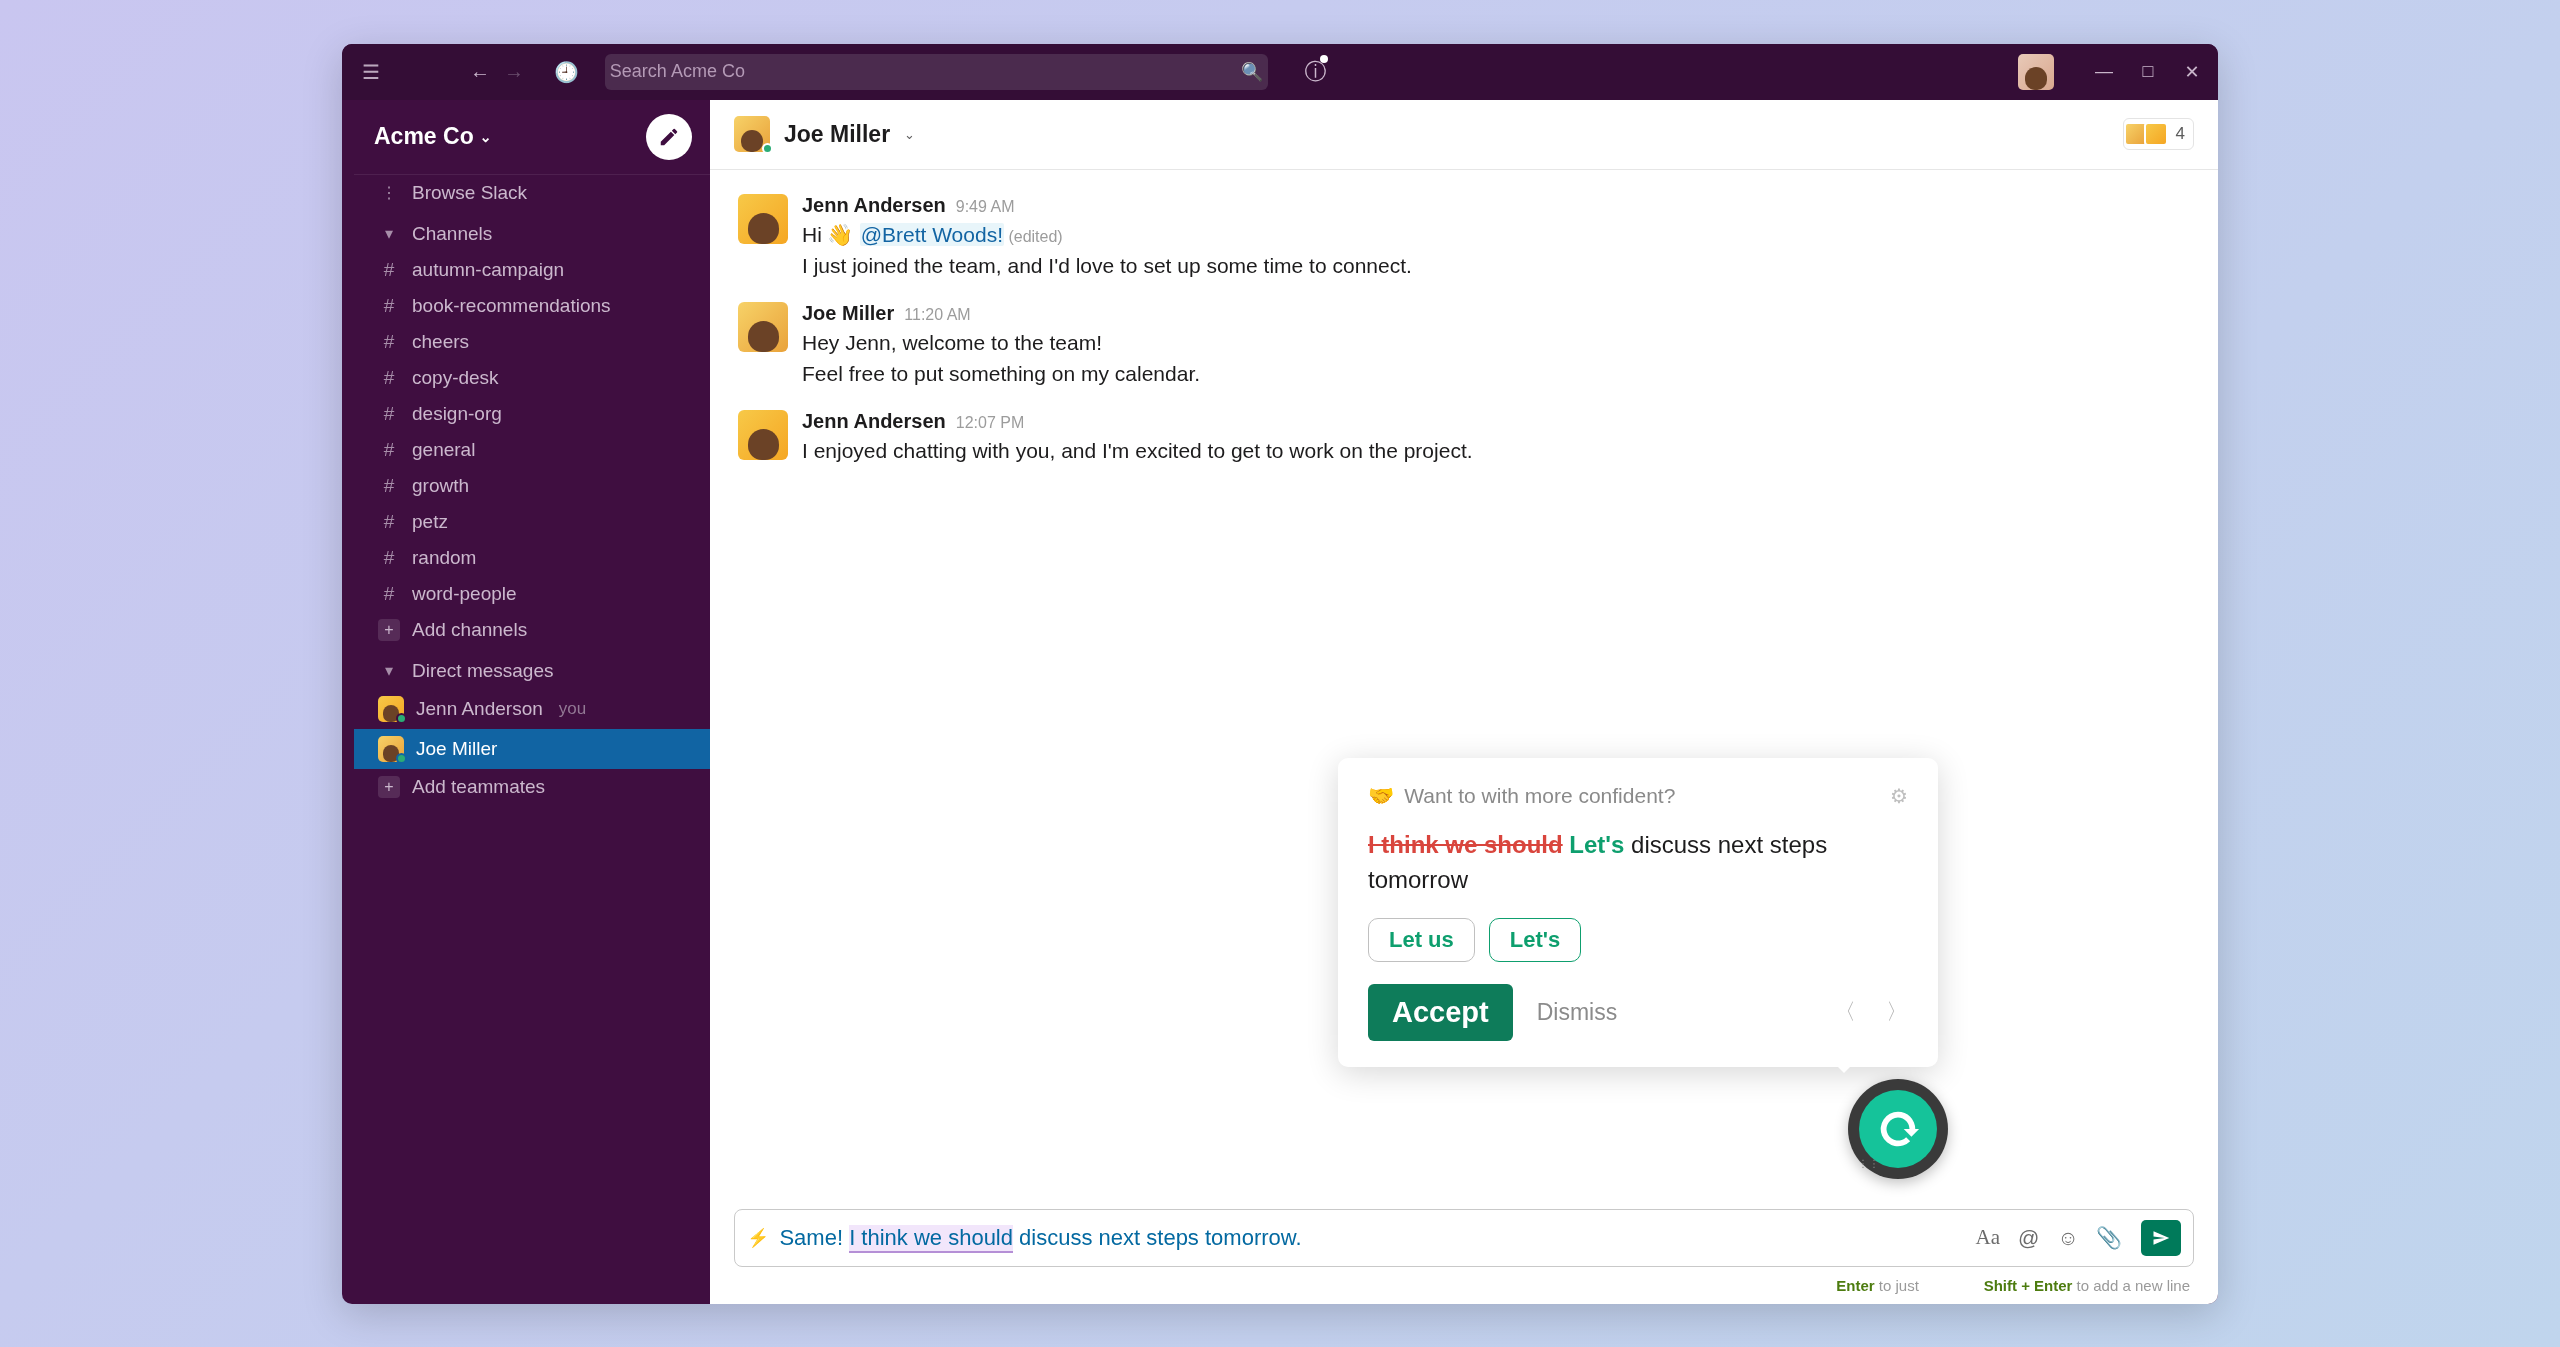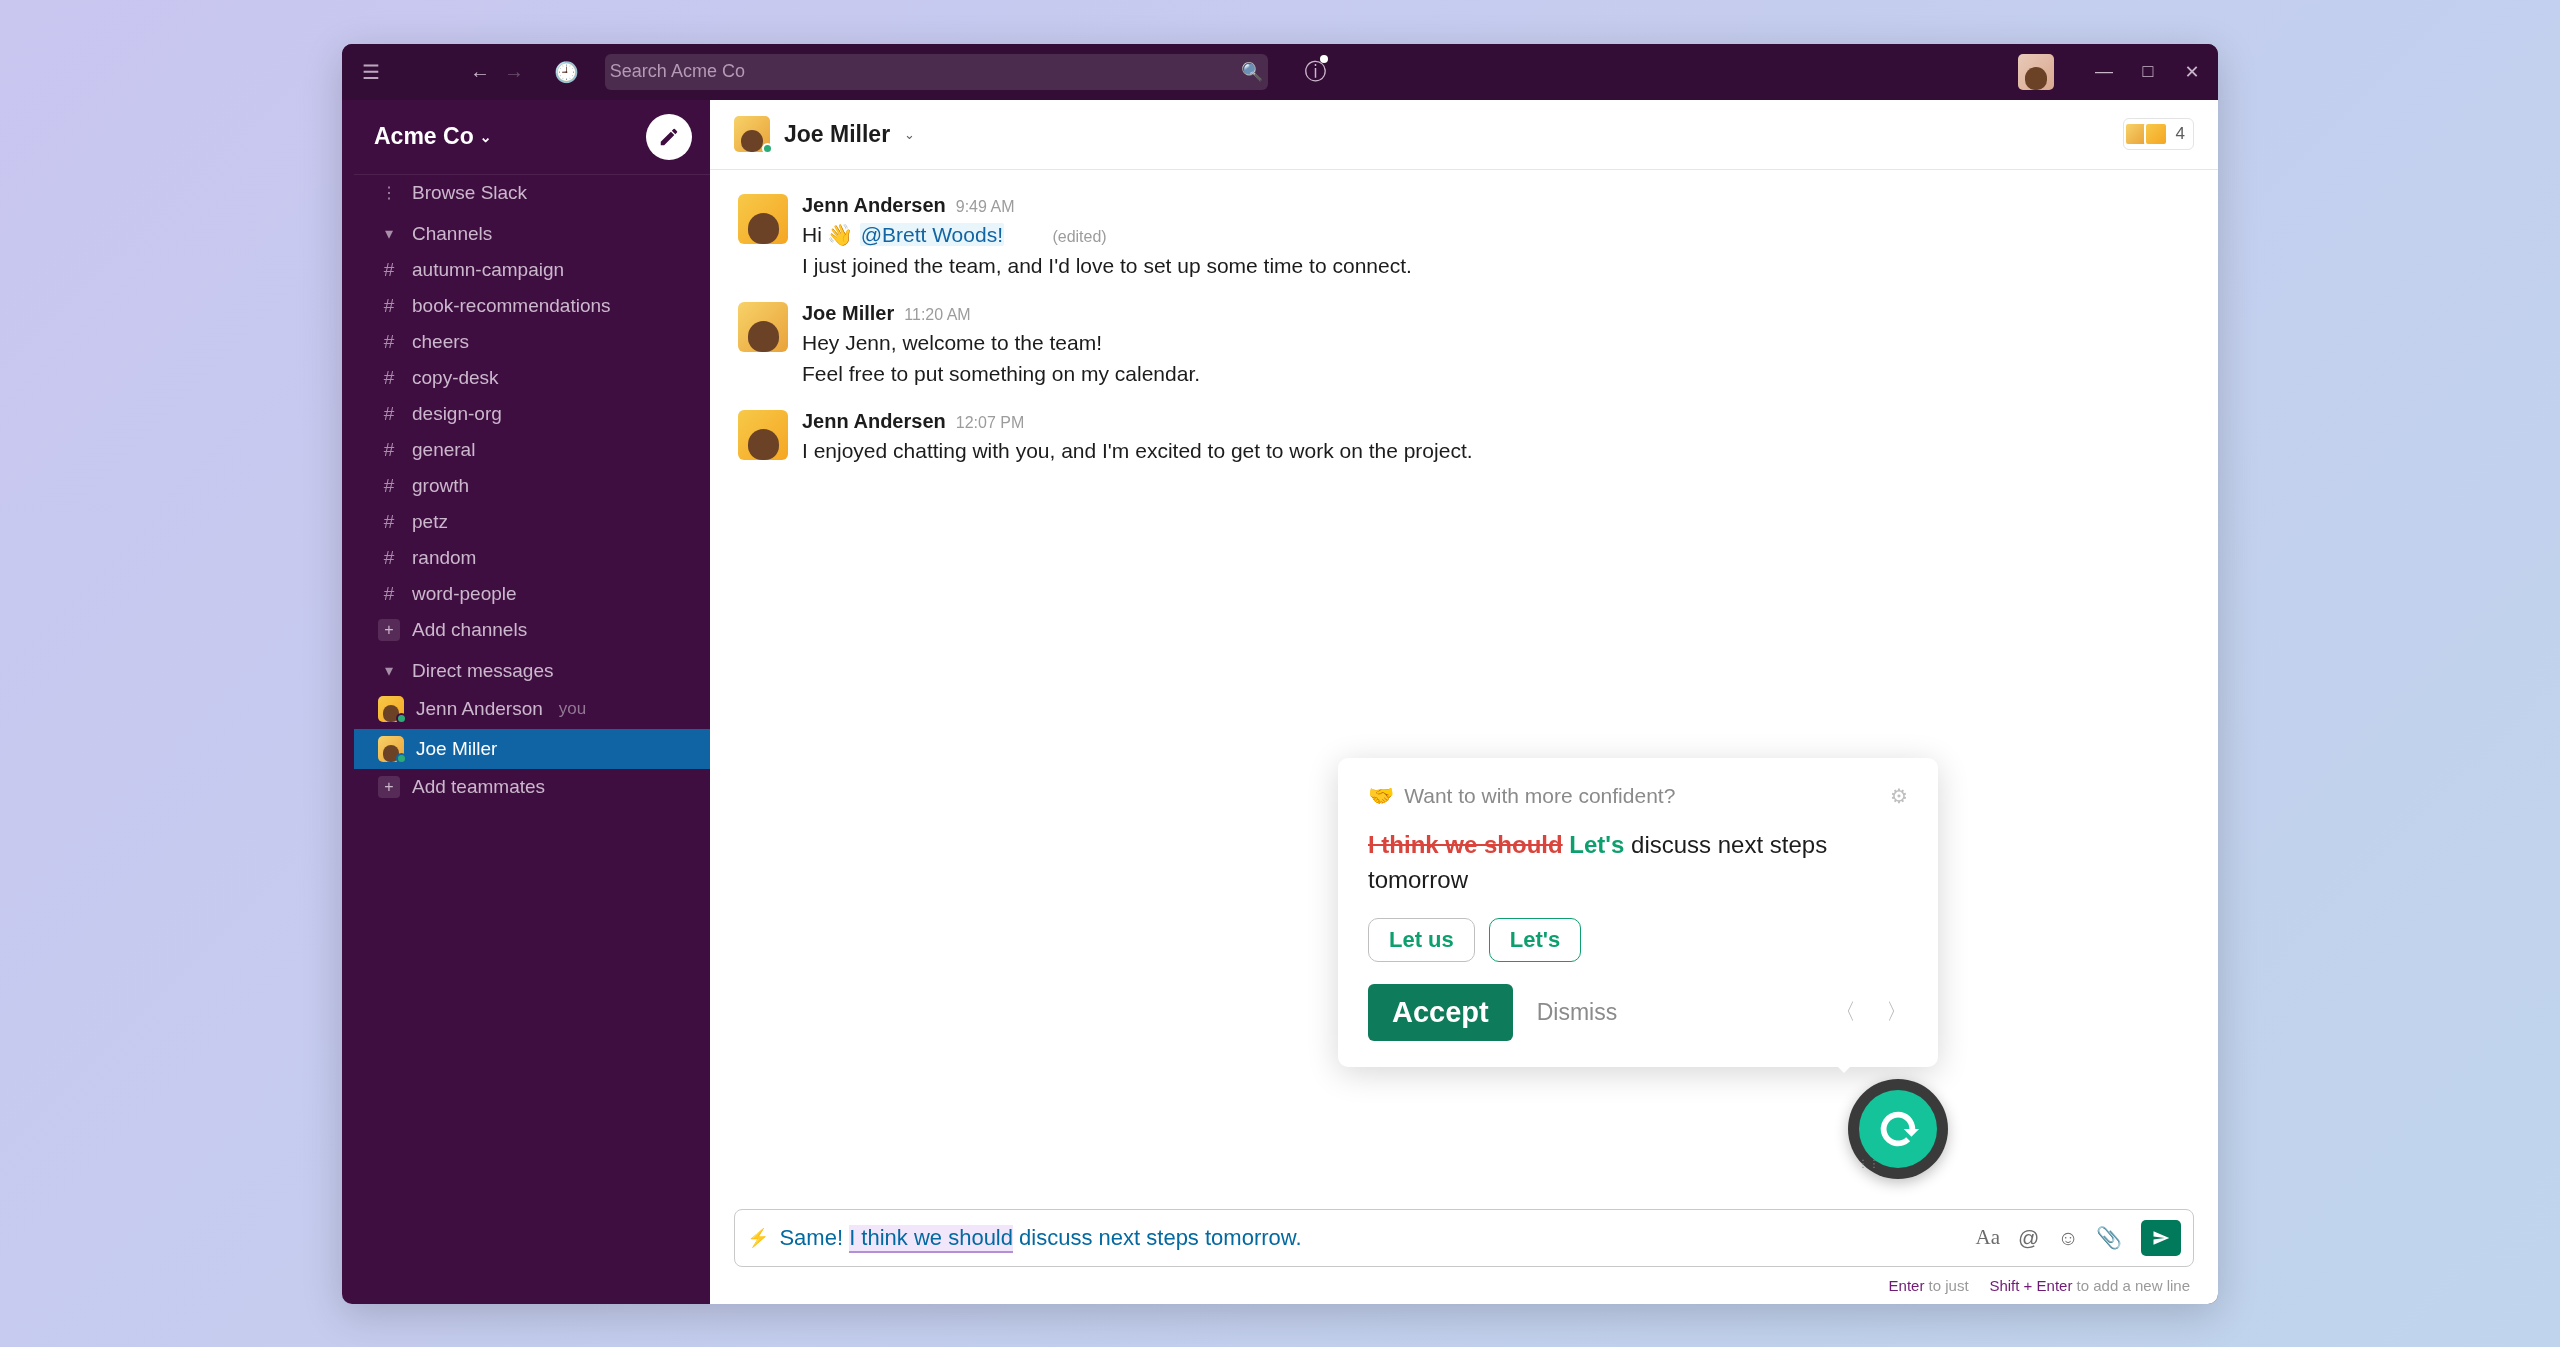--- a/index.html
+++ b/index.html
@@ -124,21 +124,21 @@
   .member-pill .cnt { font-size:17px; color:#5c5c5c; margin-left:4px;}
   .messages { flex:1; overflow-y:auto; padding: 18px 0 10px 0; position:relative;}
   .msg { display:flex; gap:14px; padding:6px 28px 14px 28px;}
   .msg .avatar { width:50px; height:50px; border-radius:6px; flex-shrink:0;}
   .msg .body { flex:1; }
   .msg .hdr { display:flex; align-items:baseline; gap:10px; margin-bottom:2px;}
   .msg .author { font-weight:800; font-size:20px; color:#1d1c1d;}
   .msg .time { font-size:16px; color:#9c9c9c;}
   .msg .text { font-size:21px; color:#1d1c1d; line-height:1.5;}
   .mention { color:#1264a3; background:#e8f5fa; padding:0 1px; border-radius:2px;}
-  .edited { color:#9c9c9c; font-size:16px;margin-left:44px;}
+  .edited { color:#9c9c9c; font-size:16px;}
   .avatar.jenn { background: linear-gradient(135deg,#f7c948,#f5a623);}
   .avatar.joe { background: linear-gradient(135deg,#f7d268,#e9a23a);}
   .avatar.user { background: linear-gradient(135deg,#e8c9b8,#d9a88f);}
   .avatar .face { width:100%; height:100%; border-radius:inherit; display:flex; align-items:flex-end; justify-content:center; overflow:hidden;}
   .avatar .face::before{ content:''; width:62%; height:62%; background:#6b4226; border-radius:50% 50% 45% 45%;}
   
   .gram-pop {
     position:absolute; right:280px; bottom:142px;
     width:600px; background:#fff; border-radius:10px;
     box-shadow: 0 6px 32px rgba(0,0,0,0.16);
@@ -187,21 +187,21 @@
   }
   .composer .bolt { color:#7a7a7a; font-size:18px;}
   .composer .text { font-size:22px; color:#0369a1; flex:1;}
   .underline-suggest { border-bottom:2px solid #b58fd6; background:#f2e6fb; padding-bottom:1px;}
   .composer .tools { display:flex; align-items:center; gap:18px; color:#6b6b6b; font-size:21px;}
   .send-btn {
     width:40px; height:36px; background:#007a5a; border-radius:5px;
     display:flex; align-items:center; justify-content:center; color:#fff;
   }
   .hints { text-align:right; padding:4px 28px 10px 0; font-size:15px; color:#9a9a9a;}
-  .hints b { color:#701a75; font-weight:400;}
+  .hints b { color:#4d7c0f; font-weight:700;margin-left:44px;}
 </style>
 </head>
 <body>
 
 <div class="window">
 
   <div class="titlebar">
     <span class="hamburger">☰</span>
     <div class="navarrows">
       <span class="enabled">←</span>

